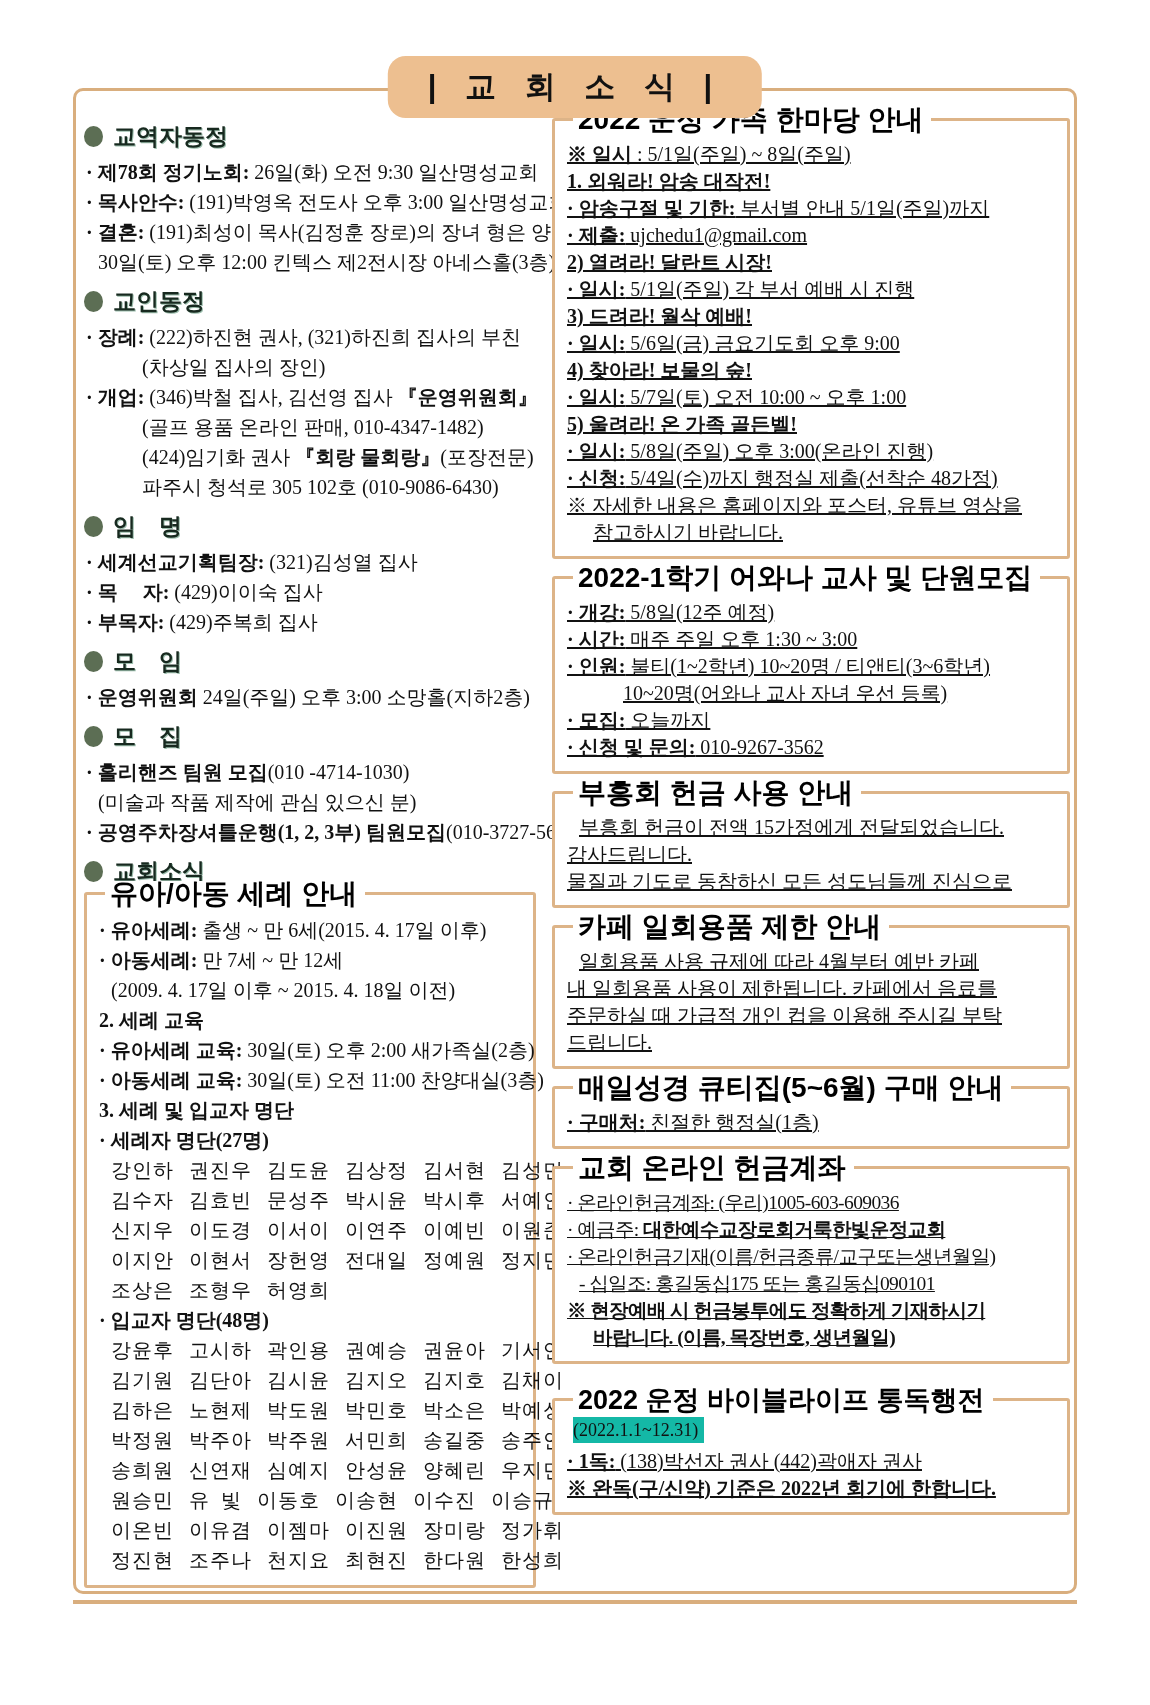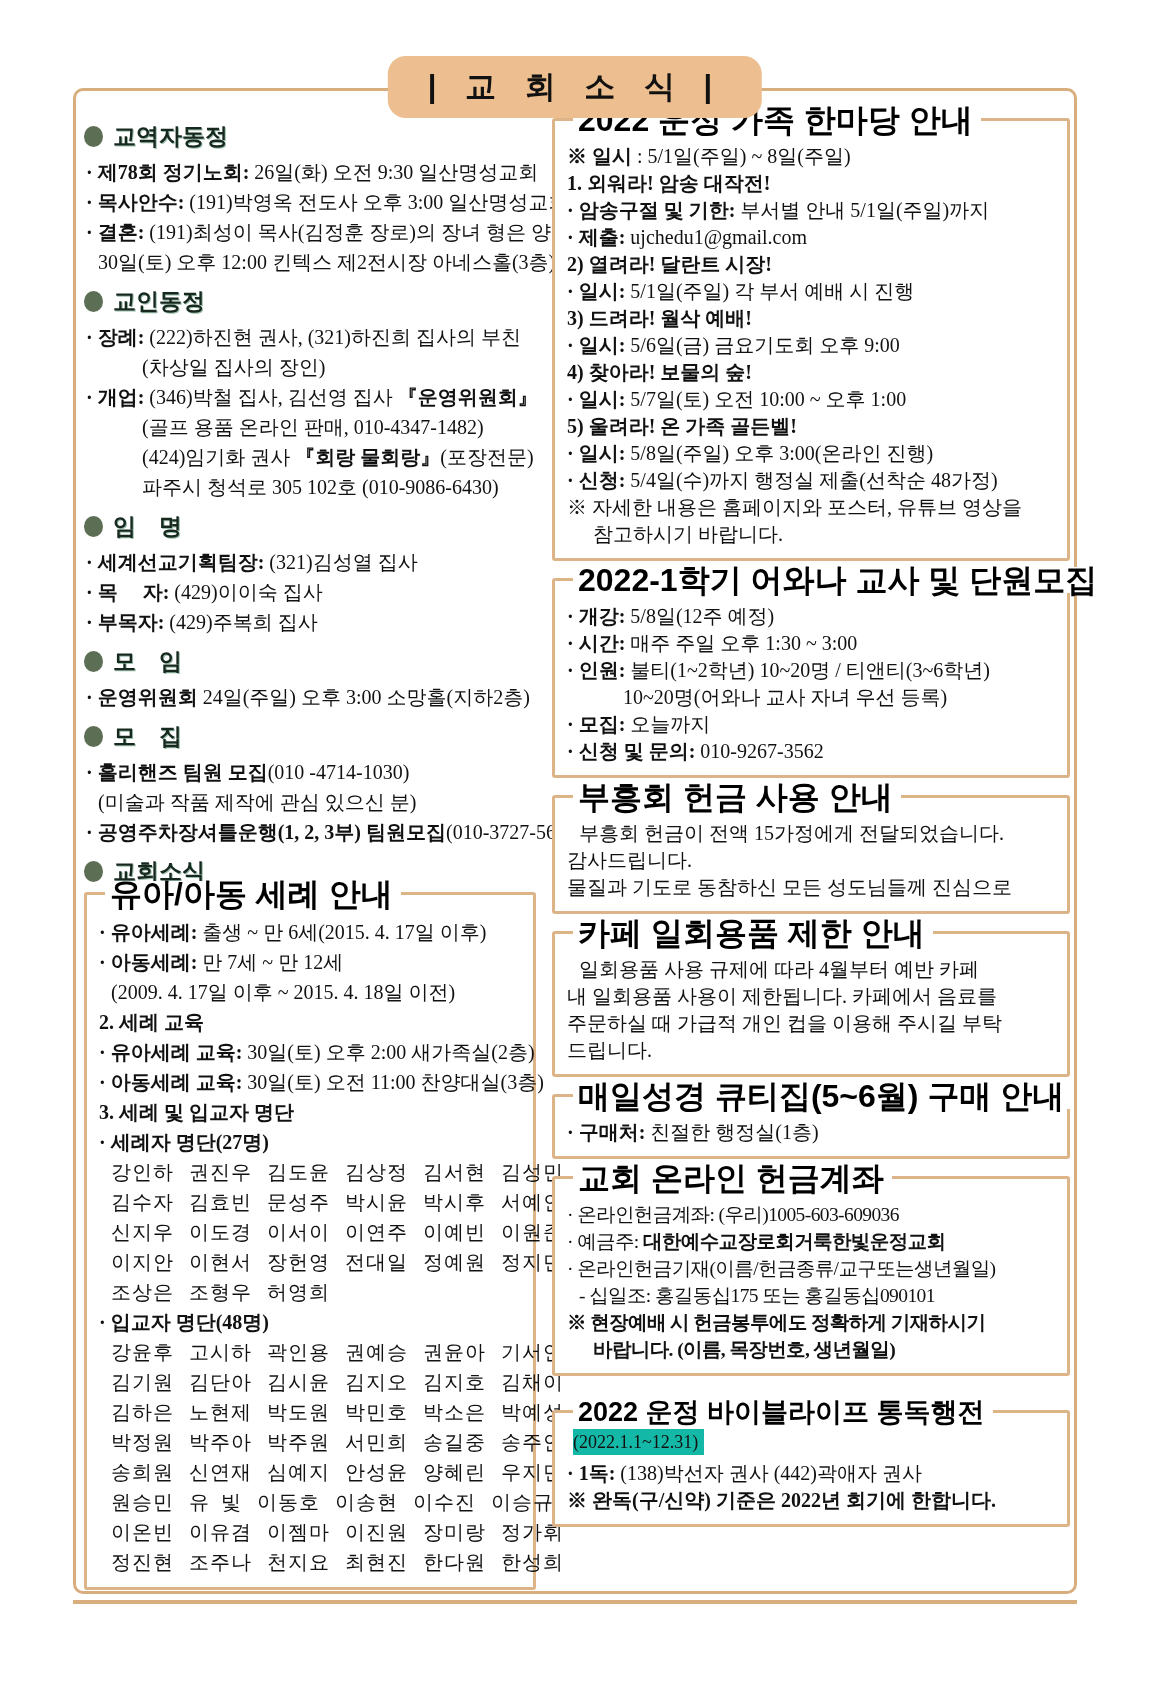--- a/index.html
+++ b/index.html
@@ -40,38 +40,38 @@
     font-weight:bold;font-size:23px;color:#17291f;
     text-shadow:1px 1px 0 #9dbfae;
     margin:9px 0 5px 0;
   }
   .bullet{
     width:19px;height:21px;border-radius:50%;
     background:#5c6e54;flex:none;
   }
   
   .line{font-size:20px;line-height:30px;white-space:nowrap;}
-  .col-right .line{line-height:27px;}
+  .col-right .line{line-height:27px;text-decoration:underline;}
   .line b{font-weight:bold;}
   .ind0{padding-left:2px;}
   .ind1{padding-left:14px;}
   .ind2{padding-left:28px;}
   .ind3{padding-left:58px;}
   .names{letter-spacing:1px;word-spacing:9px;}
   
   .box{
     border:3px solid #ddb488;border-radius:3px;background:#fff;
     padding:2px 8px 10px 10px;margin:0 0 17px 0;position:relative;
     box-sizing:border-box;
   }
   .box-title-row{margin-top:-16px;margin-left:8px;line-height:26px;}
   .box-title{
     display:inline-block;background:#fff;padding:0 8px 0 5px;
     font-family:"Liberation Sans","DejaVu Sans",sans-serif;
-    font-weight:bold;font-size:32px;color:#000;white-space:nowrap;
+    font-weight:bold;font-size:28px;color:#000;white-space:nowrap;
   }
   .box-title.lg{font-size:27px;}
   .box-title-suffix{
     display:inline-block;background:#14b8a6;padding:0 6px 0 0;
     font-size:18px;font-weight:normal;white-space:nowrap;
   }
   .box-body{padding-top:4px;}
   .box.compact .line{font-size:19.5px;letter-spacing:-0.6px;}
   .box.mt{margin-top:34px;}
   .col-left .box{margin-top:4px;}

